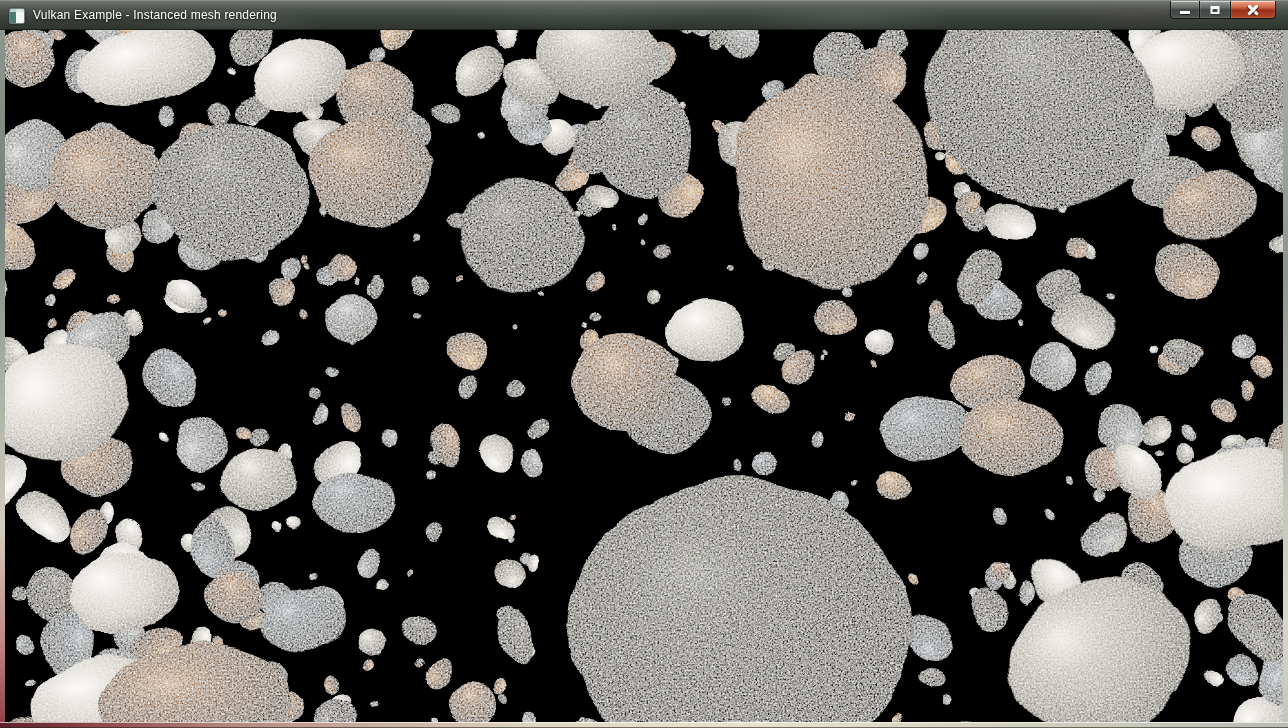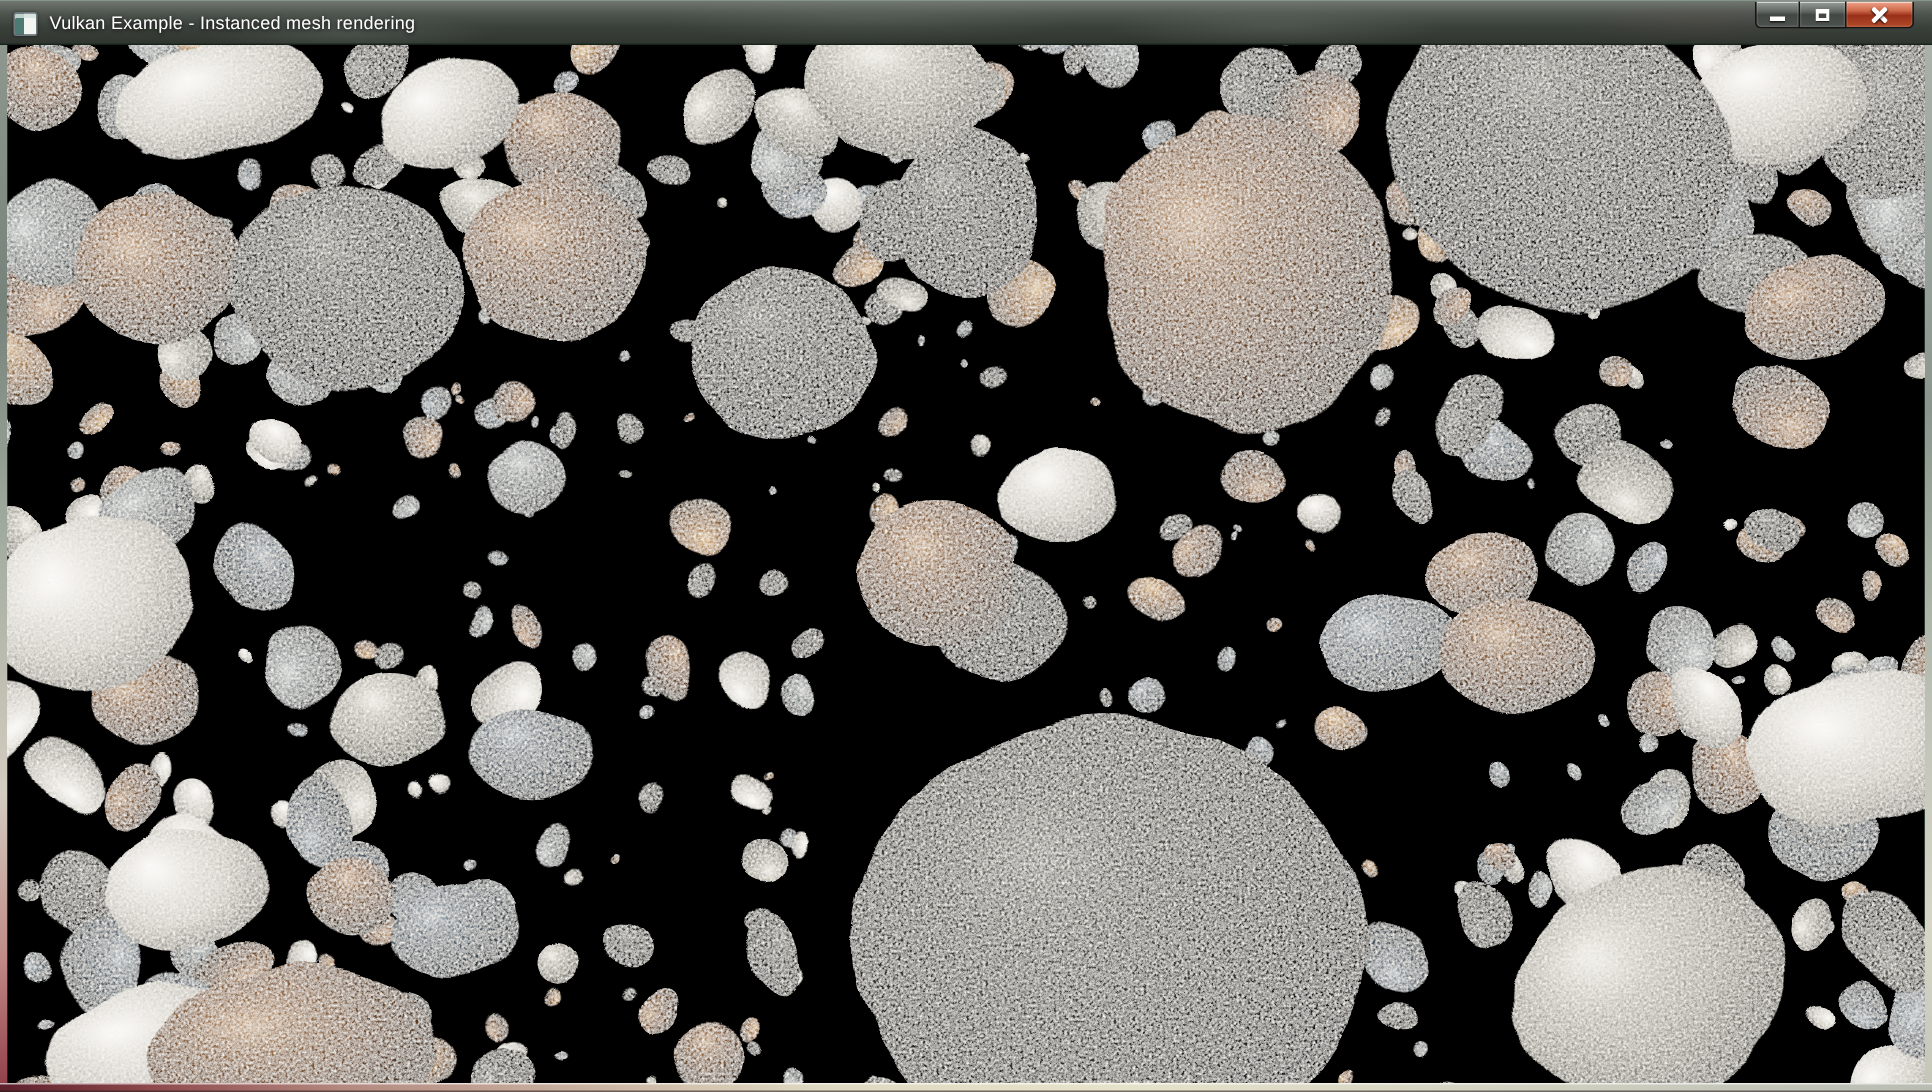--- a/index.html
+++ b/index.html
@@ -1,20 +1,20 @@
 <!DOCTYPE html>
 <html><head>
 <meta charset="utf-8">
 <style>
   html,body{margin:0;padding:0;background:#000;}
   *{box-sizing:border-box;}
   .window{
     position:relative;width:1288px;height:728px;
     font-family:"Liberation Sans","DejaVu Sans",sans-serif;
-    background:#14532d;overflow:hidden;
+    background:#eab308;overflow:hidden;
   }
   
   .titlebar{
     position:absolute;left:0;top:0;width:1288px;height:30px;
     background:
       radial-gradient(140px 20px at 18% 75%, rgba(150,165,155,.20), transparent 70%),
       radial-gradient(200px 24px at 45% 40%, rgba(140,150,142,.16), transparent 70%),
       radial-gradient(160px 22px at 66% 60%, rgba(160,170,160,.18), transparent 70%),
       radial-gradient(120px 20px at 88% 50%, rgba(120,90,90,.18), transparent 70%),
       linear-gradient(180deg,#70766f 0,#4d534d 30%,#3a403a 60%,#30352f 100%);

